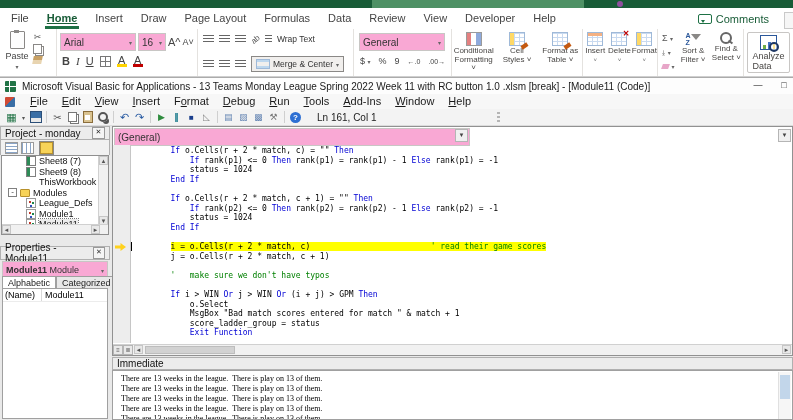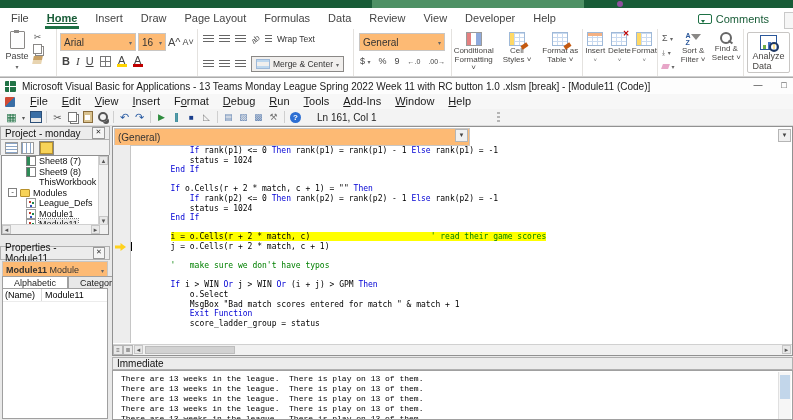--- a/index.html
+++ b/index.html
@@ -16,21 +16,21 @@
   .xl-tab.active{color:#185c37;font-weight:bold;text-decoration:underline;}
   .xl-tab.active::after{content:"";position:absolute;left:7px;right:7px;bottom:0;height:3px;background:var(--xlgreen,#1e7145);}
   #xl-comments{right:24px;top:3px;height:16px;display:flex;align-items:center;gap:4px;font-size:11px;color:#185c37;}
   .cmt-ic{display:inline-block;width:12px;height:8px;border:1px solid #1e7145;border-radius:2px;position:relative;}
   .cmt-ic::after{content:"";position:absolute;left:2px;bottom:-3px;border:3px solid transparent;border-top-color:#1e7145;border-left-width:2px;border-right-width:2px;}
   #xl-share{right:0;top:4px;width:8px;height:15px;border:1px solid #c9c9c9;border-right:none;background:#f6f6f6;}
   
   #xl-ribbon{left:0;top:29px;width:793px;height:48px;background:#fff;border-bottom:1px solid #cfcfcf;display:flex;box-sizing:border-box;}
   .rgroup{height:100%;border-right:1px solid #e4e2df;position:relative;box-sizing:border-box;flex:none;}
   .rlabel{font-size:9px;color:#484644;}
-  .combo{box-sizing:border-box;border:1px solid #c8c6c4;background:#fdba74;font-size:10px;color:#333;
+  .combo{box-sizing:border-box;border:1px solid #c8c6c4;background:#f9a8d4;font-size:10px;color:#333;
          display:flex;align-items:center;padding:8px 3px;justify-content:space-between;}
   .dd{font-size:6px;color:#666;}
   .icbtn{display:flex;align-items:center;justify-content:center;font-size:10px;color:#555;}
   
   .paste-big{position:absolute;left:4px;top:2px;width:26px;height:43px;text-align:center;font-size:9px;color:#444;}
   .clipboard-ic{display:inline-block;width:13px;height:16px;border:1px solid #8a8886;background:#fdfdfd;position:relative;border-radius:1px;}
   .clipboard-ic::before{content:"";position:absolute;left:3px;top:-2px;width:5px;height:3px;background:#8a8886;}
   .clip-col{position:absolute;left:33px;top:3px;display:flex;flex-direction:column;gap:2px;}
   .copy-ic{display:inline-block;width:7px;height:8px;background:#fff;border:1px solid #8a8886;box-shadow:2px 2px 0 -1px #fff,2px 2px 0 0 #8a8886;}
   .fp-ic{display:inline-block;width:9px;height:8px;background:linear-gradient(180deg,#c8a165 55%,#e8d4b0 55%);transform:skewX(-12deg);}
@@ -127,21 +127,21 @@
       radial-gradient(circle at 3px 3px,#c0392b 1px,transparent 1.4px),
       radial-gradient(circle at 6px 4px,#1e8449 1px,transparent 1.4px),
       radial-gradient(circle at 4px 7px,#2e4fbf 1px,transparent 1.4px);}
   .vscroll{position:absolute;background:#f1f1f1;border-left:1px solid #d0d0d0;box-sizing:border-box;}
   .hscroll{position:absolute;background:#f1f1f1;border-top:1px solid #d0d0d0;box-sizing:border-box;}
   .sarrow{position:absolute;font-size:6px;color:#555;width:9px;height:9px;line-height:9px;text-align:center;background:#e8e8e8;border:1px solid #c6c6c6;box-sizing:border-box;}
   
   #prop-hdr{left:0;top:246px;width:110px;height:14px;}
   #prop-combo{left:2px;top:261px;width:106px;height:14px;font-size:9px;}
   #prop-tabs{left:2px;top:276px;height:13px;display:flex;}
-  .ptab{font-size:9px;color:#222;padding:0 11px;line-height:12px;border:1px solid #a0a0a0;border-bottom:none;background:#e8e8e8;}
+  .ptab{font-size:9px;color:#222;padding:0 5px;line-height:12px;border:1px solid #a0a0a0;border-bottom:none;background:#e8e8e8;}
   .ptab.active{background:#fff;}
   #prop-grid{left:2px;top:288px;width:106px;height:131px;background:#fff;border:1px solid #a0a0a0;box-sizing:border-box;}
   .prow{display:flex;height:12px;line-height:12px;font-size:9px;border-bottom:1px solid #ececec;}
   .pname{width:36px;border-right:1px solid #d8d8d8;padding-left:2px;}
   .pval{padding-left:3px;}
   
   #code-frame{left:112px;top:126px;width:681px;height:230px;background:#fff;border:1px solid #919191;box-sizing:border-box;}
   #combo-general{left:114px;top:128px;width:356px;height:15px;font-size:10px;}
   .combo-arrow{position:absolute;width:13px;height:13px;top:129px;background:#f0f0f0;border:1px solid #b5b5b5;box-sizing:border-box;font-size:6px;color:#444;text-align:center;line-height:11px;}
   #combo-proc{left:472px;top:128px;width:320px;height:15px;font-size:10px;font-weight:bold;}
@@ -153,21 +153,21 @@
   #break-arrow{left:115px;top:243px;width:11px;height:8px;background:#ffd21e;
      clip-path:polygon(0 30%,50% 30%,50% 0,100% 50%,50% 100%,50% 70%,0 70%);filter:drop-shadow(0 0 0.6px #555);}
   #caret{left:131px;top:242px;width:1px;height:9px;background:#000;}
   #code-hbar{left:113px;top:344px;width:679px;height:11px;background:#f1f1f1;border-top:1px solid #d0d0d0;box-sizing:border-box;}
   .viewbtn{position:absolute;top:345px;width:10px;height:10px;border:1px solid #b5b5b5;background:#e9e9e9;font-size:6px;line-height:9px;text-align:center;color:#555;box-sizing:border-box;}
   #code-thumb{left:145px;top:346px;width:90px;height:8px;background:#d2d2d2;border:1px solid #bdbdbd;box-sizing:border-box;}
   
   #imm-hdr{left:112px;top:357px;width:681px;height:13px;}
   #imm-body{left:112px;top:370px;width:681px;height:50px;background:#fff;border:1px solid #a0a0a0;box-sizing:border-box;overflow:hidden;}
   #imm-lines{position:absolute;left:8px;top:3px;}
-  .imm-line{height:10px;line-height:10px;font-family:Liberation Mono, monospace;font-size:8px;color:#000;white-space:pre;}
+  .imm-line{height:10px;line-height:10px;font-family:Liberation Serif, serif;font-size:8px;color:#000;white-space:pre;}
   #imm-scroll{position:absolute;right:1px;top:1px;width:12px;height:47px;background:#f6f6f6;border-left:1px solid #e0e0e0;}
   #imm-thumb{position:absolute;left:1px;top:3px;width:10px;height:24px;background:#c2d6ea;}
 </style>
 </head>
 <body>
 
 <div id="screen">
 
   <div class="abs" id="xl-titlebar">
     <div class="abs" id="xl-search"></div>
@@ -468,39 +468,40 @@
   <div class="abs" id="code-frame"></div>
   <span class="combo abs" id="combo-general">
     <span>(General)</span>
   </span>
   <span class="abs combo-arrow" style="left:455px">▼</span>
   <span class="abs combo-arrow" style="left:778px">▼</span>
 
   <div class="abs" id="code-margin"></div>
   <div class="abs" id="break-arrow"></div>
   <div class="abs" id="code-lines">
+      <div class="code-line">        <span class="c-k">If</span><span class="c-d"> o.Cells(r + 2 * match, c) = "" </span><span class="c-k">Then</span></div>
       <div class="code-line">            <span class="c-k">If</span><span class="c-d"> rank(p1) &lt;= 0 </span><span class="c-k">Then</span><span class="c-d"> rank(p1) = rank(p1) - 1 </span><span class="c-k">Else</span><span class="c-d"> rank(p1) = -1</span></div>
       <div class="code-line">            <span class="c-d">status = 1024</span></div>
       <div class="code-line">        <span class="c-k">End If</span></div>
       <div class="code-line"></div>
       <div class="code-line">        <span class="c-k">If</span><span class="c-d"> o.Cells(r + 2 * match, c + 1) = "" </span><span class="c-k">Then</span></div>
       <div class="code-line">            <span class="c-k">If</span><span class="c-d"> rank(p2) &lt;= 0 </span><span class="c-k">Then</span><span class="c-d"> rank(p2) = rank(p2) - 1 </span><span class="c-k">Else</span><span class="c-d"> rank(p2) = -1</span></div>
       <div class="code-line">            <span class="c-d">status = 1024</span></div>
       <div class="code-line">        <span class="c-k">End If</span></div>
       <div class="code-line"></div>
       <div class="code-line">        <span class="hl"><span class="c-d">i = o.Cells(r + 2 * match, c)</span><span class="c-d">                         </span><span class="c-c">' read their game scores</span></span></div>
       <div class="code-line">        <span class="c-d">j = o.Cells(r + 2 * match, c + 1)</span></div>
       <div class="code-line"></div>
       <div class="code-line">        <span class="c-c">'   make sure we don't have typos</span></div>
       <div class="code-line"></div>
       <div class="code-line">        <span class="c-k">If</span><span class="c-d"> i &gt; WIN </span><span class="c-k">Or</span><span class="c-d"> j &gt; WIN </span><span class="c-k">Or</span><span class="c-d"> (i + j) &gt; GPM </span><span class="c-k">Then</span></div>
       <div class="code-line">            <span class="c-d">o.Select</span></div>
       <div class="code-line">            <span class="c-d">MsgBox "Bad match scores entered for match " &amp; match + 1</span></div>
+      <div class="code-line">            <span class="c-d">score_ladder_group = status</span></div>
       <div class="code-line">            <span class="c-k">Exit Function</span></div>
-      <div class="code-line">            <span class="c-d">score_ladder_group = status</span></div>
     </div>
   <div class="abs" id="caret"></div>
 
   <div class="abs" id="code-hbar"></div>
   <span class="abs viewbtn" style="left:113px">≡</span>
   <span class="abs viewbtn" style="left:123px">≣</span>
   <span class="abs sarrow" style="left:134px;top:345px">◄</span>
   <div class="abs" id="code-thumb"></div>
   <span class="abs sarrow" style="left:782px;top:345px">►</span>
 

